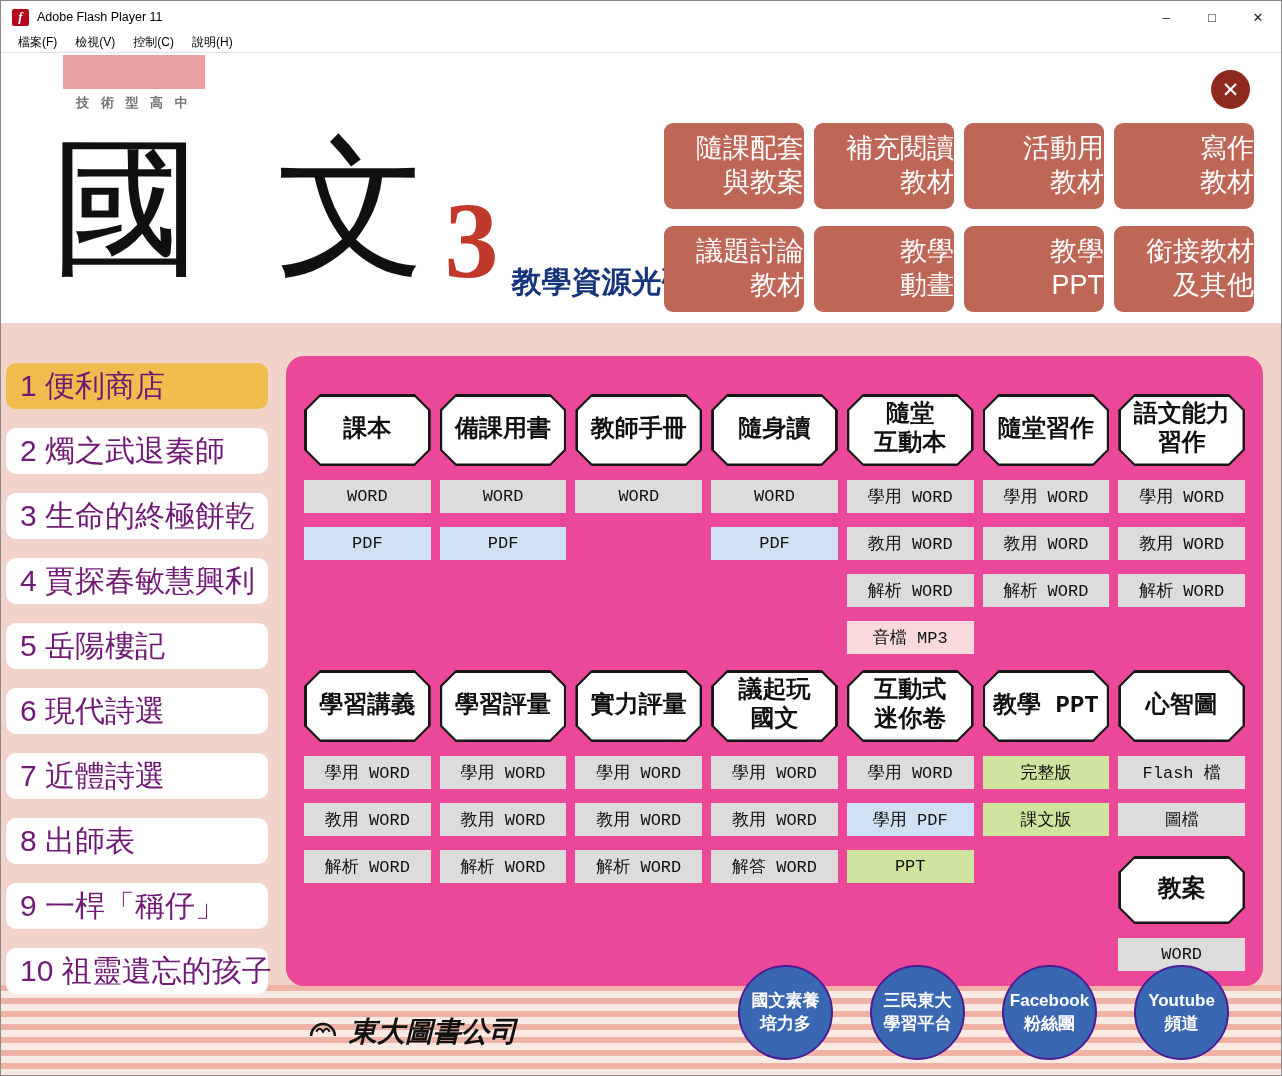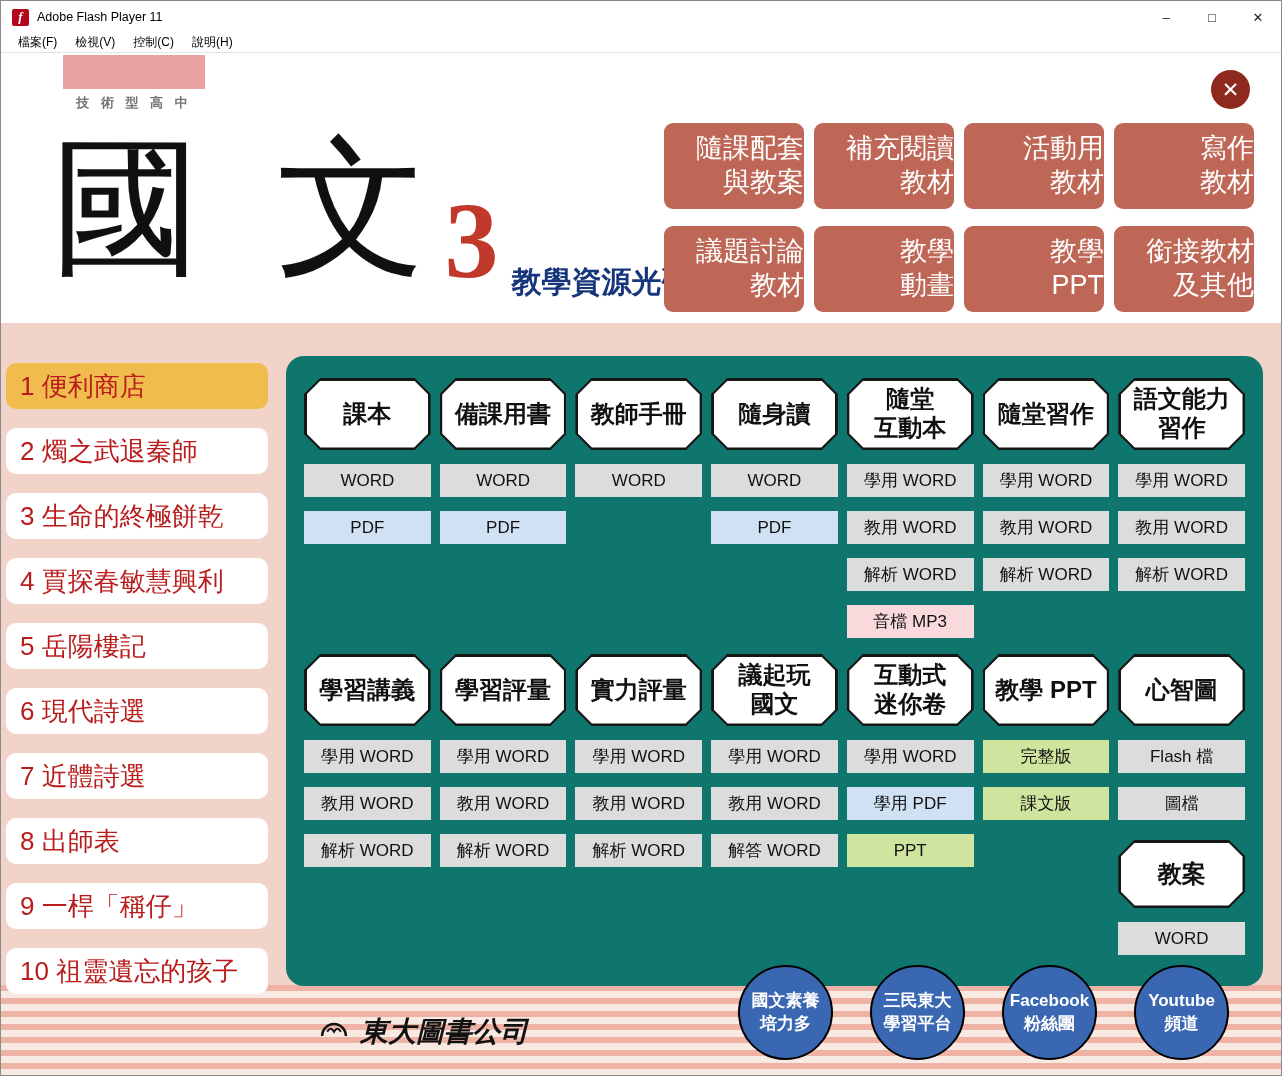--- a/index.html
+++ b/index.html
@@ -40,46 +40,46 @@
     align-items:flex-end; justify-content:center; font-size:27px; line-height:1.25; text-align:center; }
 
   
   .pink { position:relative; height:754px; background:#f2d3c9; }
   .stripes { position:absolute; left:0; bottom:0; width:100%; height:92px; z-index:1;
     background:repeating-linear-gradient(to bottom,#eeb3a5 0 6px,#f9e9e3 6px 13px); }
 
   
   .lesson-list { position:absolute; left:5px; top:40px; width:262px; display:flex; flex-direction:column; gap:19px; z-index:2; }
   .lesson { height:46px; background:#fff; border-radius:10px; display:flex; align-items:center;
-    padding-left:14px; font-size:26px; font-weight:500; color:#b91c1c; white-space:nowrap; }
+    padding-left:14px; font-size:30px; font-weight:500; color:#701a75; white-space:nowrap; }
   .lesson.active { background:#f0bc4d; }
 
   
-  .panel { position:absolute; left:285px; top:33px; width:977px; height:630px; background:#0f766e;
-    border-radius:18px; padding:22px 18px 0 18px; z-index:2; }
+  .panel { position:absolute; left:285px; top:33px; width:977px; height:630px; background:#ec4899;
+    border-radius:18px; padding:38px 18px 0 18px; z-index:2;font-family:Liberation Mono, monospace; }
   .res-grid { display:grid; grid-template-columns:repeat(7,1fr); column-gap:9px; }
   .res-grid.first { margin-bottom:16px; }
   .res-col { display:flex; flex-direction:column; gap:14px; align-items:stretch; }
   .oct { height:72px; flex:0 0 auto; background:#161616; padding:2.5px;
     clip-path:polygon(16px 0,calc(100% - 16px) 0,100% 16px,100% calc(100% - 16px),calc(100% - 16px) 100%,16px 100%,0 calc(100% - 16px),0 16px); }
   .oct.small { height:68px; margin-top:6px; }
   .oct-in { height:100%; background:#fff; display:flex; flex-direction:column; align-items:center; justify-content:center;
     clip-path:polygon(14px 0,calc(100% - 14px) 0,100% 14px,100% calc(100% - 14px),calc(100% - 14px) 100%,14px 100%,0 calc(100% - 14px),0 14px);
     font-size:24px; font-weight:600; line-height:1.2; color:#111; text-align:center; white-space:nowrap; }
   .pill { height:33px; border-radius:0; background:#dcdcdc; display:flex; align-items:center; justify-content:center;
     font-size:17px; color:#111; white-space:nowrap; }
   .pill.blue { background:#cfe1f3; }
   .pill.green { background:#cfe49e; }
   .pill.pink { background:#f9d9dc; }
 
   
-  .publisher { position:absolute; left:316px; top:690px; display:flex; align-items:center; gap:9px; z-index:3; }
+  .publisher { position:absolute; left:305px; top:690px; display:flex; align-items:center; gap:9px; z-index:3; }
   .pub-name { font-family:"Liberation Serif","DejaVu Serif",serif; font-size:28px; font-weight:bold; font-style:italic; color:#111; }
   .footer-links { position:absolute; left:737px; top:642px; display:flex; gap:37px; z-index:3; }
-  .link-circle { width:95px; height:95px; border-radius:50%; background:#3a67b1; border:2px solid #000000;
+  .link-circle { width:95px; height:95px; border-radius:50%; background:#3a67b1; border:2px solid #4c1d95;
     color:#fff; display:flex; flex-direction:column; align-items:center; justify-content:center;
     font-size:17px; font-weight:bold; line-height:1.3; text-align:center; }
 </style>
 </head>
 <body>
 
 <div id="app">
 
   <div class="titlebar">
     <div class="flash-icon">f</div>

